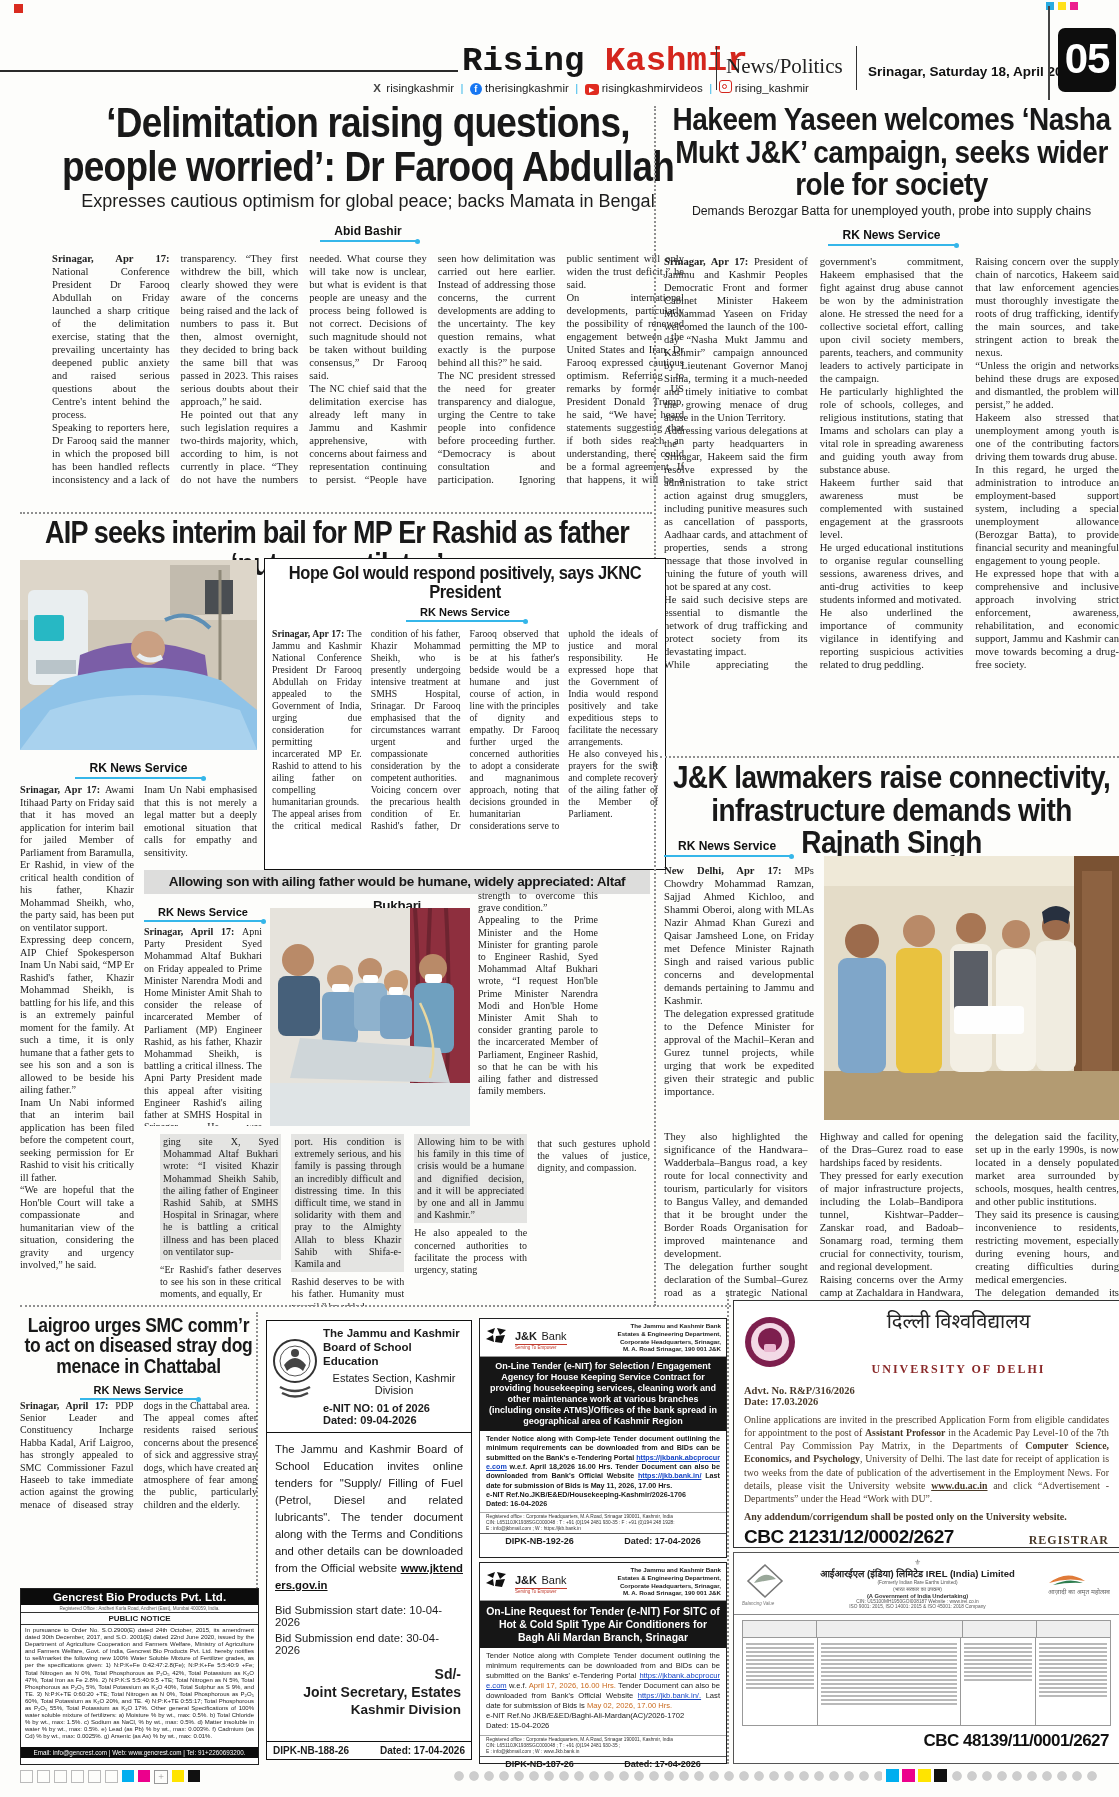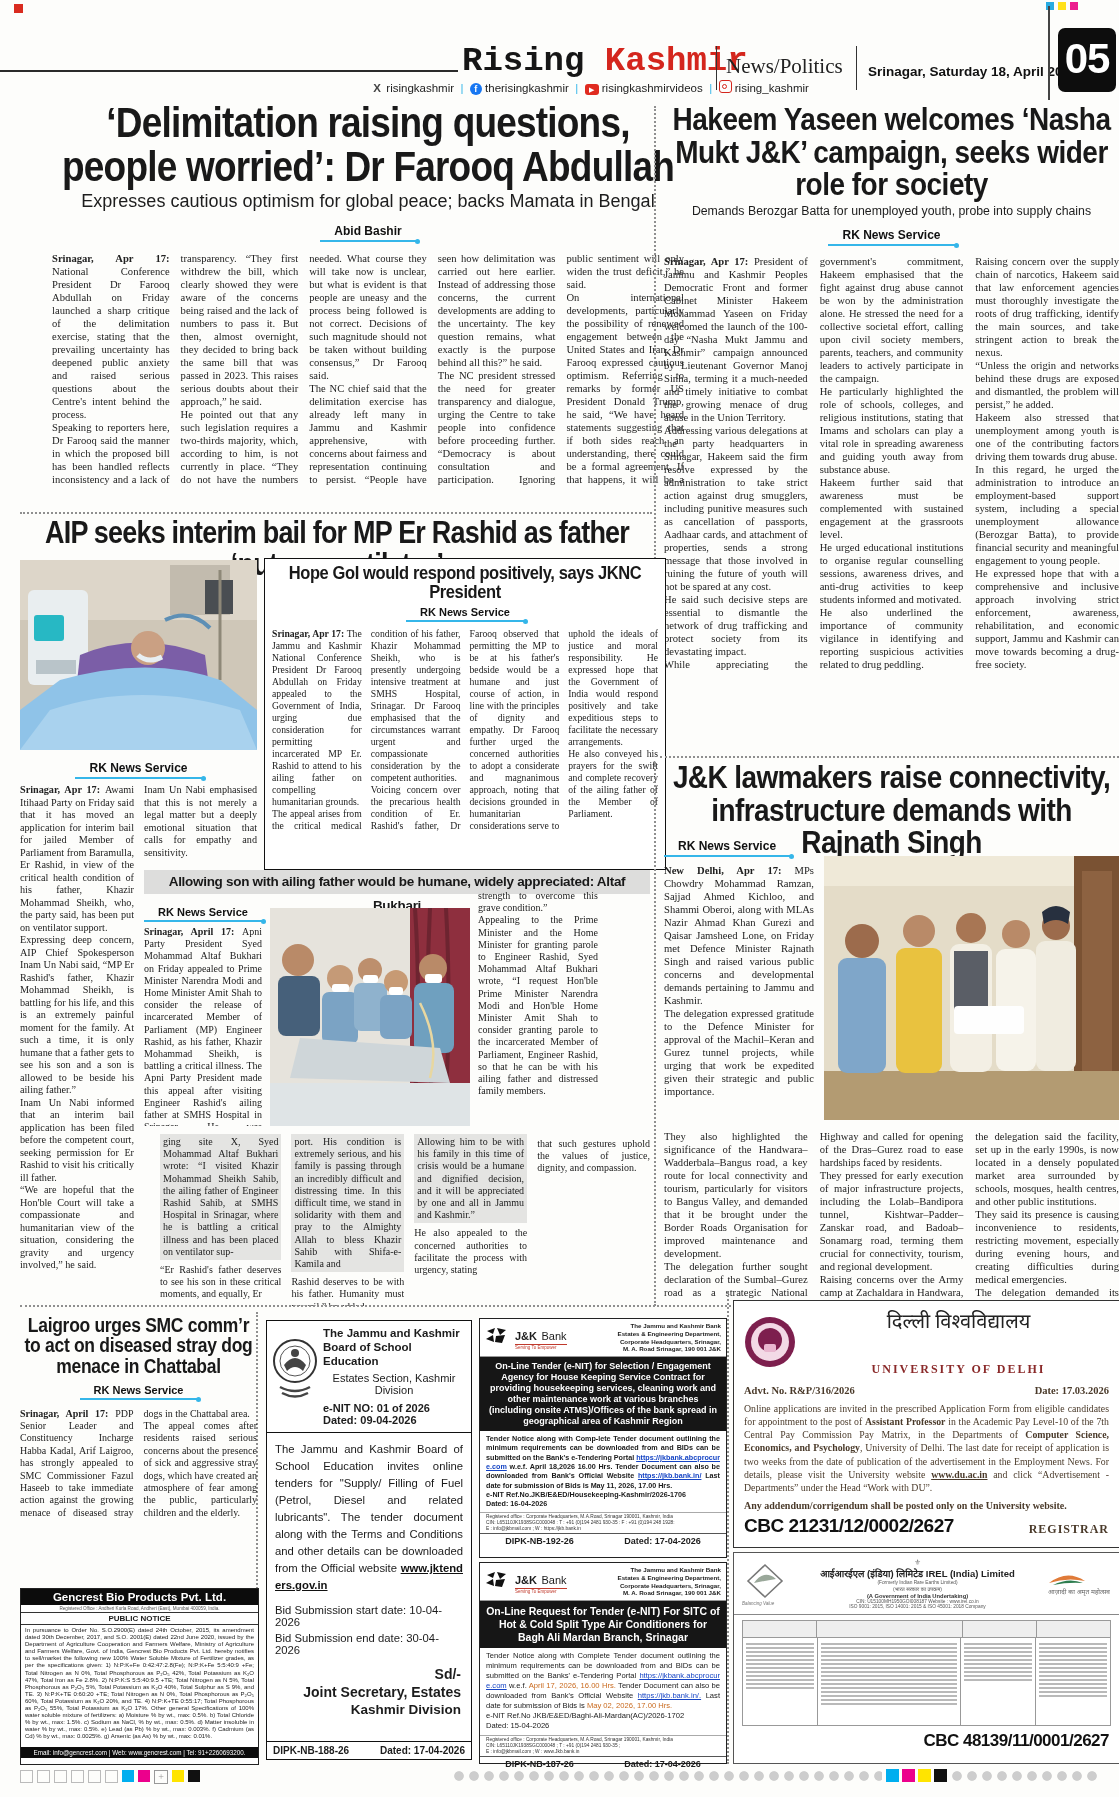--- a/index.html
+++ b/index.html
@@ -259,21 +259,21 @@
     </div>
   </div>
 
   <div class="abs dot-h" style="left:20px;top:1305px;width:1079px;"></div>
   <div class="abs dot-v" style="left:256px;top:1312px;height:452px;"></div>
   <div class="abs dot-v" style="left:727px;top:1292px;height:472px;"></div>
 
   <div class="abs" style="left:20px;top:1316px;width:237px;height:268px;">
     <div class="hl condY center" style="font-size:17.5px;letter-spacing:-0.3px;">Laigroo urges SMC comm’r to act on diseased stray dog menace in Chattabal</div>
     <div class="bylinewrap" style="margin-top:10px;"><span class="rk" style="font-size:11px;">RK News Service</span></div>
-    <div class="cols2 clip body-t" style="margin-top:8px;height:184px;font-size:10px;line-height:12.4px;">
+    <div class="cols2 clip body-t" style="height:184px;font-size:10px;line-height:12.4px;">
       <b class="dl">Srinagar, April 17: </b><span class="pre">PDP Senior Leader and Constituency Incharge Habba Kadal, Arif Laigroo, has strongly appealed to SMC Commissioner Fazul Haseeb to take immediate action against the growing menace of diseased stray dogs in the Chattabal area.
 The appeal comes after residents raised serious concerns about the presence of sick and aggressive stray dogs, which have created an atmosphere of fear among the public, particularly children and the elderly.</span>
     </div>
   </div>
 
   <div class="abs sans" style="left:20px;top:1588px;width:237px;height:175px;border:1px solid #222;background:#fff;">
     <div style="background:#0c0c0c;color:#fff;font-weight:700;font-size:11.5px;text-align:center;padding:2px 0;">Gencrest Bio Products Pvt. Ltd.</div>
     <div style="font-size:4.6px;color:#555;text-align:center;padding:1px 2px;">Registered Office : Andheri Kurla Road, Andheri (East), Mumbai 400059, India.</div>
     <div style="font-size:8px;font-weight:700;text-align:center;border-top:1px solid #333;border-bottom:1px solid #333;padding:1px 0;">PUBLIC NOTICE</div>
     <div class="clip" style="font-size:6px;line-height:7.1px;text-align:justify;padding:2px 4px;height:118px;color:#222;">In pursuance to Order No. S.O.2900(E) dated 24th October, 2015, its amendment dated 30th December, 2017, and S.O. 2001(E) dated 22nd June 2020, issued by the Department of Agriculture Cooperation and Farmers Welfare, Ministry of Agriculture and Farmers Welfare, Govt. of India, Gencrest Bio Products Pvt. Ltd. hereby notifies to sell/market the following new 100% Water Soluble Mixture of Fertilizer grades, as per the specifications given: 1) N:P:K+Fe 0:42:47:2.8(Fe); N:P:K+Fe 5:5:40:9 +Fe; Total Nitrogen as N 0%, Total Phosphorous as P₂O₅ 42%, Total Potassium as K₂O 47%, Total Iron as Fe 2.8%. 2) N:P:K:S 5:5:40:9.5 +TE; Total Nitrogen as N 5%, Total Phosphorous as P₂O₅ 5%, Total Potassium as K₂O 40%, Total Sulphur as S 9%, and TE. 3) N:P:K+TE 0:60:20 +TE; Total Nitrogen as N 0%, Total Phosphorous as P₂O₅ 60%, Total Potassium as K₂O 20%, and TE. 4) N:P:K+TE 0:55:17; Total Phosphorous as P₂O₅ 55%, Total Potassium as K₂O 17%. Other general Specifications of 100% water soluble mixture of fertilizers: a) Moisture % by wt., max: 0.5%. b) Total Chloride % by wt., max: 1.5%. c) Sodium as NaCl, % by wt., max: 0.5%. d) Matter insoluble in water % by wt., max: 0.5%. e) Lead (as Pb) % by wt., max: 0.003%. f) Cadmium (as Cd) % by wt., max: 0.0025%. g) Arsenic (as As) % by wt., max: 0.01%.</div>
@@ -380,21 +380,21 @@
           <circle cx="26" cy="26" r="19" fill="#f3d9e6"></circle>
           <circle cx="26" cy="24" r="12" fill="#7d1f4e"></circle>
           <rect x="20" y="28" width="12" height="8" rx="2" fill="#e9b6cf"></rect>
         </svg>
       </div>
       <div style="flex:1;text-align:center;">
         <div style="font-size:20px;color:#222;">दिल्ली विश्वविद्यालय</div>
         <div style="font-size:12px;font-weight:700;color:#8a2a2a;letter-spacing:2px;margin-top:28px;">UNIVERSITY OF DELHI</div>
       </div>
     </div>
-    <div style="display:flex;justify-content:space-between;padding:2px 10px;font-weight:700;font-size:10.5px;color:#4a3a2a;">
+    <div style="display:flex;justify-content:space-between;padding:2px 10px;font-weight:700;font-size:10.5px;color:#4a3a2a;flex-direction:column;">
       <span>Advt. No. R&amp;P/316/2026</span>
       <span>Date: 17.03.2026</span>
     </div>
     <div style="padding:4px 10px;font-size:9.8px;line-height:1.34;text-align:justify;color:#4a3a2a;">
       <span>Online applications are invited in the prescribed Application Form from eligible candidates for appointment to the post of </span><b>Assistant Professor</b><span> in the Academic Pay Level-10 of the 7th Central Pay Commission Pay Matrix, in the Departments of </span><b>Computer Science, Economics, and Psychology</b><span>, University of Delhi. The last date for receipt of application is two weeks from the date of publication of the advertisement in the Employment News. For details, please visit the University website </span><a class="lnk" style="color:#4a3a2a;font-weight:700;">www.du.ac.in</a><span> and click “Advertisement - Departments” under the Head “Work with DU”.</span>
     </div>
     <div style="padding:2px 10px;font-size:10px;font-weight:700;color:#4a3a2a;">Any addendum/corrigendum shall be posted only on the University website.</div>
     <div style="display:flex;justify-content:space-between;align-items:flex-end;padding:2px 10px 4px 10px;">
       <span class="sans" style="font-size:19px;font-weight:700;letter-spacing:-0.5px;color:#111;">CBC 21231/12/0002/2627</span>
       <span style="font-size:12px;font-weight:700;color:#4a3a2a;letter-spacing:1px;"></span>

